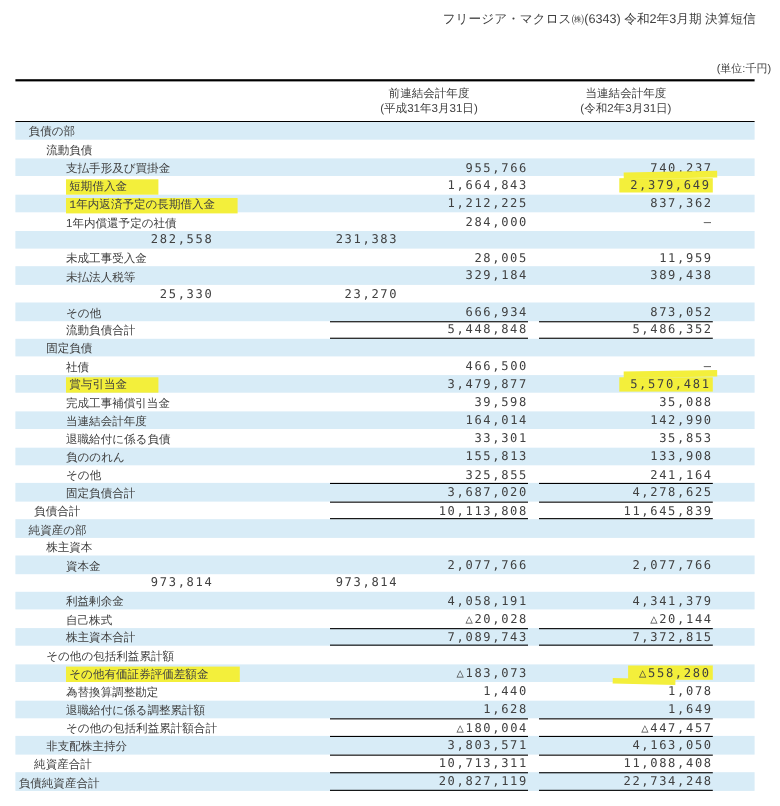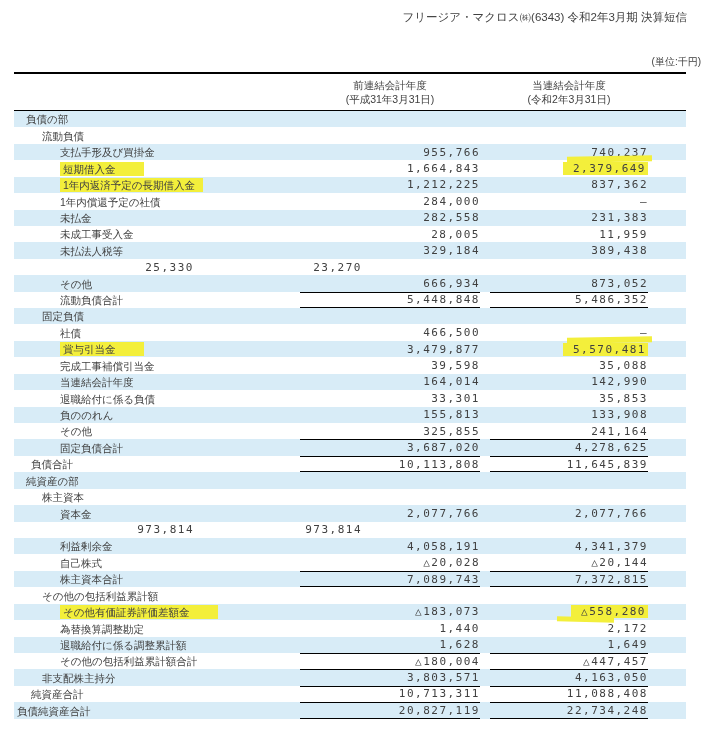--- a/index.html
+++ b/index.html
@@ -41,21 +41,21 @@
     box-sizing:border-box;
   }
   .num .val{position:relative;white-space:nowrap;}
   .line-top::before{
     content:"";position:absolute;left:0;right:0;top:0;height:0;border-top:1px solid #000;
   }
   .line-bottom::after{
     content:"";position:absolute;left:0;right:0;bottom:0;height:0;border-bottom:1px solid #000;
   }
   .hl-lab{background:var(--hl,#f3ef3b);padding:1px 28px 1px 3px;}
-  .hl-lab.tight{padding-right:8px;}
+  .hl-lab.tight{padding-right:20px;font-family:Liberation Mono, monospace;}
   .hl-val{background:var(--hl,#f3ef3b);padding:0 2px 0 10px;}
   .hl-val.streak-up::before{
     content:"";position:absolute;left:4px;right:-4px;top:-6px;height:6px;
     background:var(--hl,#f3ef3b);transform:rotate(-1deg);
   }
   .hl-val.streak-down::after{
     content:"";position:absolute;left:-14px;right:34px;bottom:-4px;height:5px;
     background:var(--hl,#f3ef3b);transform:rotate(1.5deg);
   }
 </style>
@@ -153,23 +153,20 @@
     <div class="col-1 num c1">
       <span class="val">284,000</span>
     </div>
     <div class="col-gap"></div>
     <div class="col-2 num c2">
       <span class="val">―</span>
     </div>
     <div class="col-sp"></div>
   </div>
         <div class="row alt">
-    <div class="col-lbl lbl lv-item">
-      <span class="lbl-text">未払金</span>
-    </div>
     <div class="col-1 num c1">
       <span class="val">282,558</span>
     </div>
     <div class="col-gap"></div>
     <div class="col-2 num c2">
       <span class="val">231,383</span>
     </div>
     <div class="col-sp"></div>
   </div>
         <div class="row">
@@ -480,21 +477,21 @@
   </div>
         <div class="row">
     <div class="col-lbl lbl lv-item">
       <span class="lbl-text">為替換算調整勘定</span>
     </div>
     <div class="col-1 num c1">
       <span class="val">1,440</span>
     </div>
     <div class="col-gap"></div>
     <div class="col-2 num c2">
-      <span class="val">2,172</span>
+      <span class="val">1,078</span>
     </div>
     <div class="col-sp"></div>
   </div>
         <div class="row alt">
     <div class="col-lbl lbl lv-item">
       <span class="lbl-text">退職給付に係る調整累計額</span>
     </div>
     <div class="col-1 num c1">
       <span class="val">1,628</span>
     </div>

